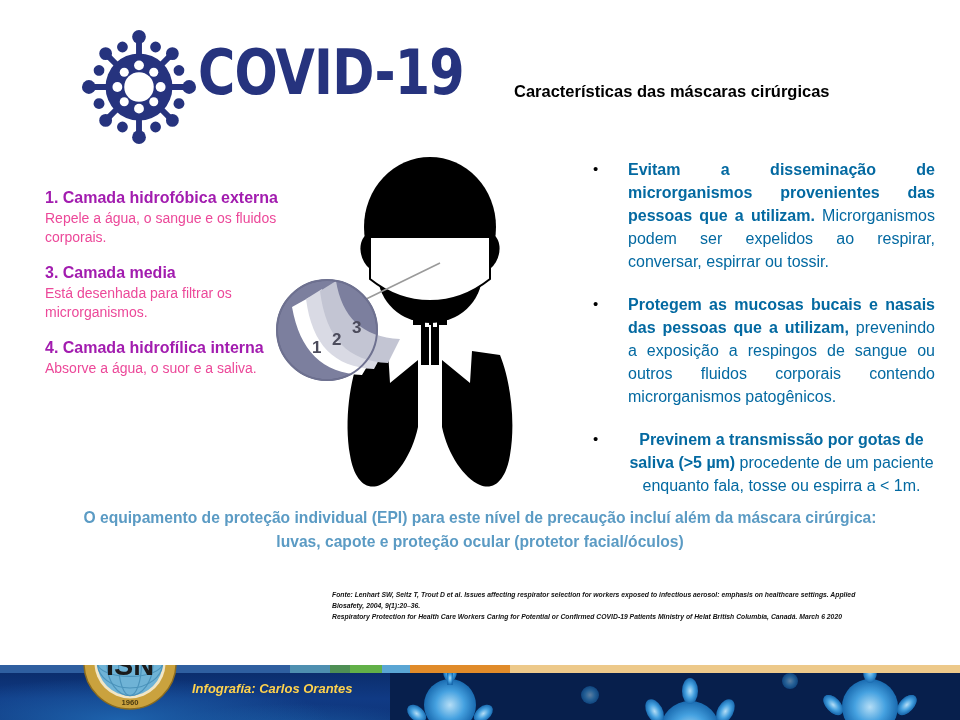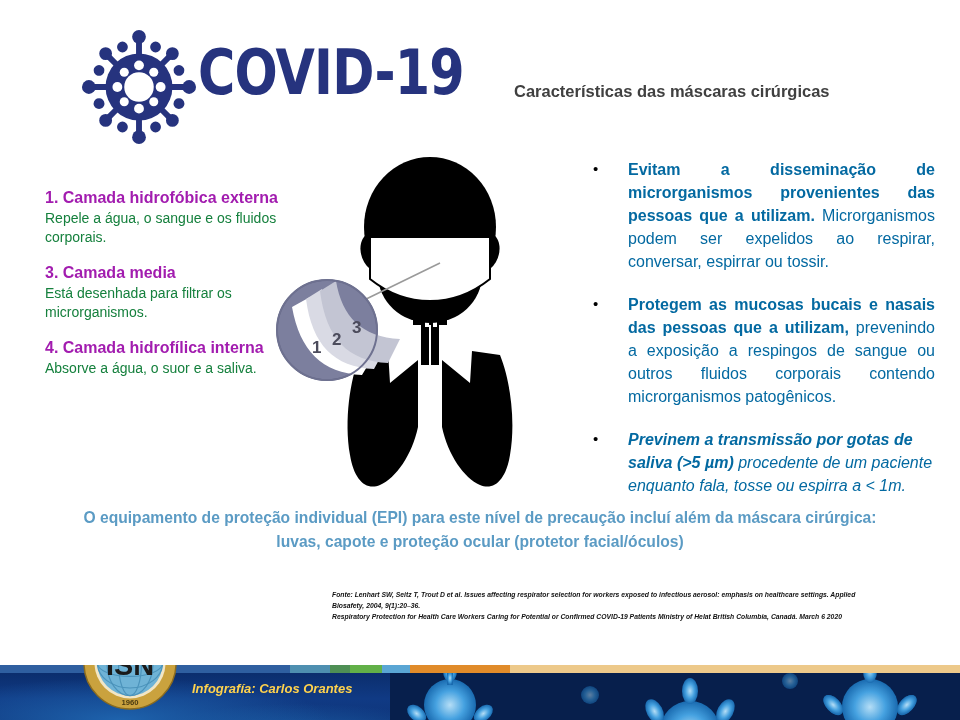--- a/index.html
+++ b/index.html
@@ -38,41 +38,41 @@
     transform: scaleX(0.82);
     transform-origin: left center;
     line-height: 1;
     white-space: nowrap;
   }
   #section-subtitle {
     position: absolute;
     left: 514px; top: 82px;
     font-size: 16.5px;
     font-weight: bold;
-    color: #404040;
+    color: #000000;
     white-space: nowrap;
   }
 
   
   #left-column {
     position: absolute;
     left: 45px; top: 188px;
     width: 255px;
   }
   .layer-block { margin-bottom: 17px; }
   .layer-heading {
     font-size: 16px;
     font-weight: bold;
     color: #a21caf;
     line-height: 1.28;
     margin-bottom: 1px;
   }
   .layer-desc {
     font-size: 14px;
-    color: #15803d;
+    color: #ec4899;
     line-height: 1.30;
   }
 
   
   #illustration {
     position: absolute;
     left: 270px; top: 155px;
     width: 320px; height: 345px;
   }
 
@@ -95,21 +95,21 @@
     padding-left: 3px;
     box-sizing: border-box;
   }
   .bullet-text {
     flex: 1 1 auto;
     font-size: 16px;
     line-height: 1.44;
     color: #0369a1;
     text-align: justify;
   }
-  .bullet-text.left-aligned { text-align: left; font-style: italic; }
+  .bullet-text.left-aligned { text-align: center; }
   .bullet-text b { font-weight: bold; }
 
   
   #conclusion {
     position: absolute;
     left: 40px; top: 505px;
     width: 880px;
     text-align: center;
     color: #5b9bc4;
     font-weight: bold;

